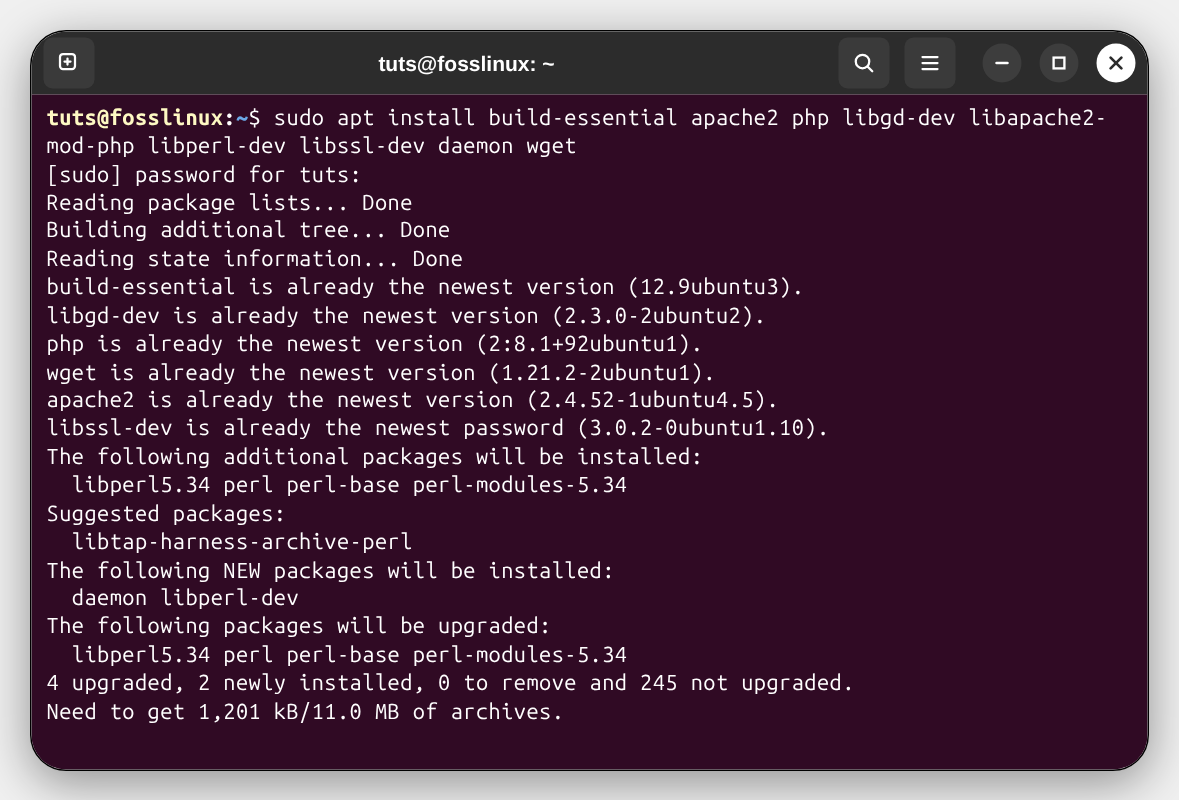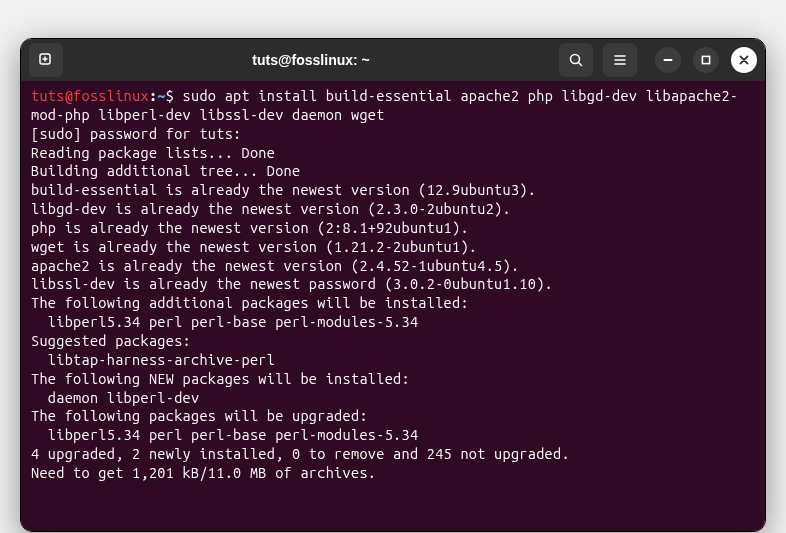--- a/index.html
+++ b/index.html
@@ -7,25 +7,24 @@
       padding: 0;
       box-sizing: border-box;
     }
     body {
       background: #f0f0f0;
       padding: 20px;
       font-family: sans-serif;
     }
     .terminal-window {
       width: 746px;
-      border-radius: 12px;
+      border-radius: 24px;
       overflow: hidden;
       box-shadow: 0 8px 32px rgba(0,0,0,0.4);
       border: 1px solid #000;
-      margin-top: 18px;
     }
     .titlebar {
       background: #2c2c2c;
       height: 42px;
       display: flex;
       align-items: center;
       padding: 0 8px;
       gap: 8px;
     }
     .titlebar-left {
@@ -80,22 +79,22 @@
       background: #300a24;
       padding: 6px 10px 8px 10px;
       font-family: 'Ubuntu Mono', 'DejaVu Sans Mono', 'Courier New', monospace;
       font-size: 14.5px;
       line-height: 1.3;
       color: #ffffff;
       min-height: 450px;
       letter-spacing: 0.3px;
     }
     .prompt-user {
-      color: #ef4444;
-      font-weight: normal;
+      color: #fef9c3;
+      font-weight: bold;
     }
     .prompt-colon {
       color: #ffffff;
       font-weight: bold;
     }
     .prompt-path {
       color: #6ca8e6;
       font-weight: bold;
     }
     .prompt-dollar {
@@ -152,20 +151,21 @@
           </svg>
         </div>
       </div>
     </div>
   </div>
   <div class="terminal-body">
     <div><span class="prompt-user">tuts@fosslinux</span><span class="prompt-colon">:</span><span class="prompt-path">~</span><span class="prompt-dollar">$ </span><span class="command-text">sudo apt install build-essential apache2 php libgd-dev libapache2-mod-php libperl-dev libssl-dev daemon wget</span></div>
     <div class="output-line">[sudo] password for tuts:</div>
     <div class="output-line">Reading package lists... Done</div>
     <div class="output-line">Building additional tree... Done</div>
+    <div class="output-line">Reading state information... Done</div>
     <div class="output-line">build-essential is already the newest version (12.9ubuntu3).</div>
     <div class="output-line">libgd-dev is already the newest version (2.3.0-2ubuntu2).</div>
     <div class="output-line">php is already the newest version (2:8.1+92ubuntu1).</div>
     <div class="output-line">wget is already the newest version (1.21.2-2ubuntu1).</div>
     <div class="output-line">apache2 is already the newest version (2.4.52-1ubuntu4.5).</div>
     <div class="output-line">libssl-dev is already the newest password (3.0.2-0ubuntu1.10).</div>
     <div class="output-line">The following additional packages will be installed:</div>
     <div class="output-line">  libperl5.34 perl perl-base perl-modules-5.34</div>
     <div class="output-line">Suggested packages:</div>
     <div class="output-line">  libtap-harness-archive-perl</div>

